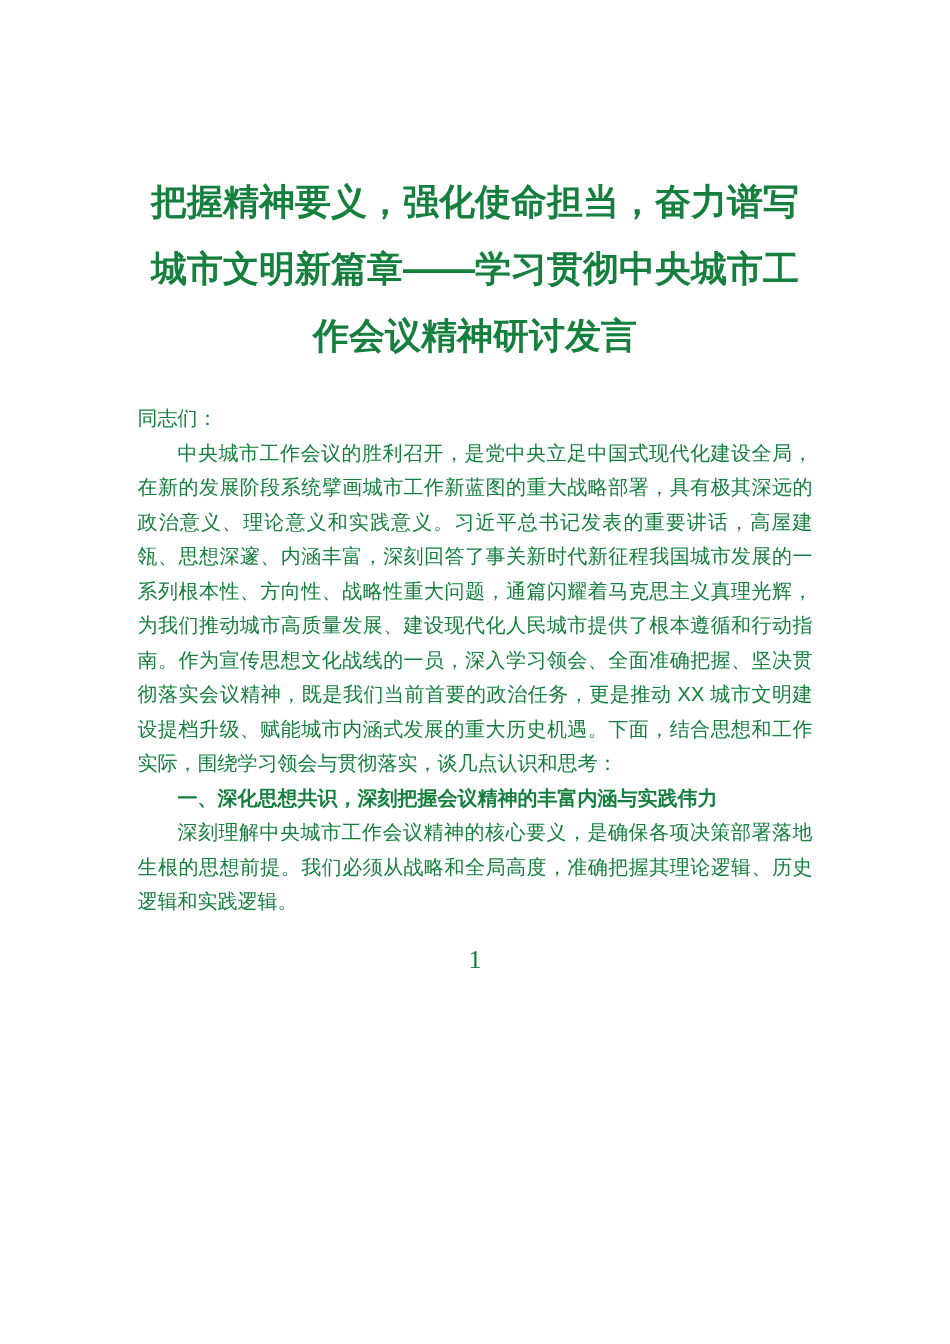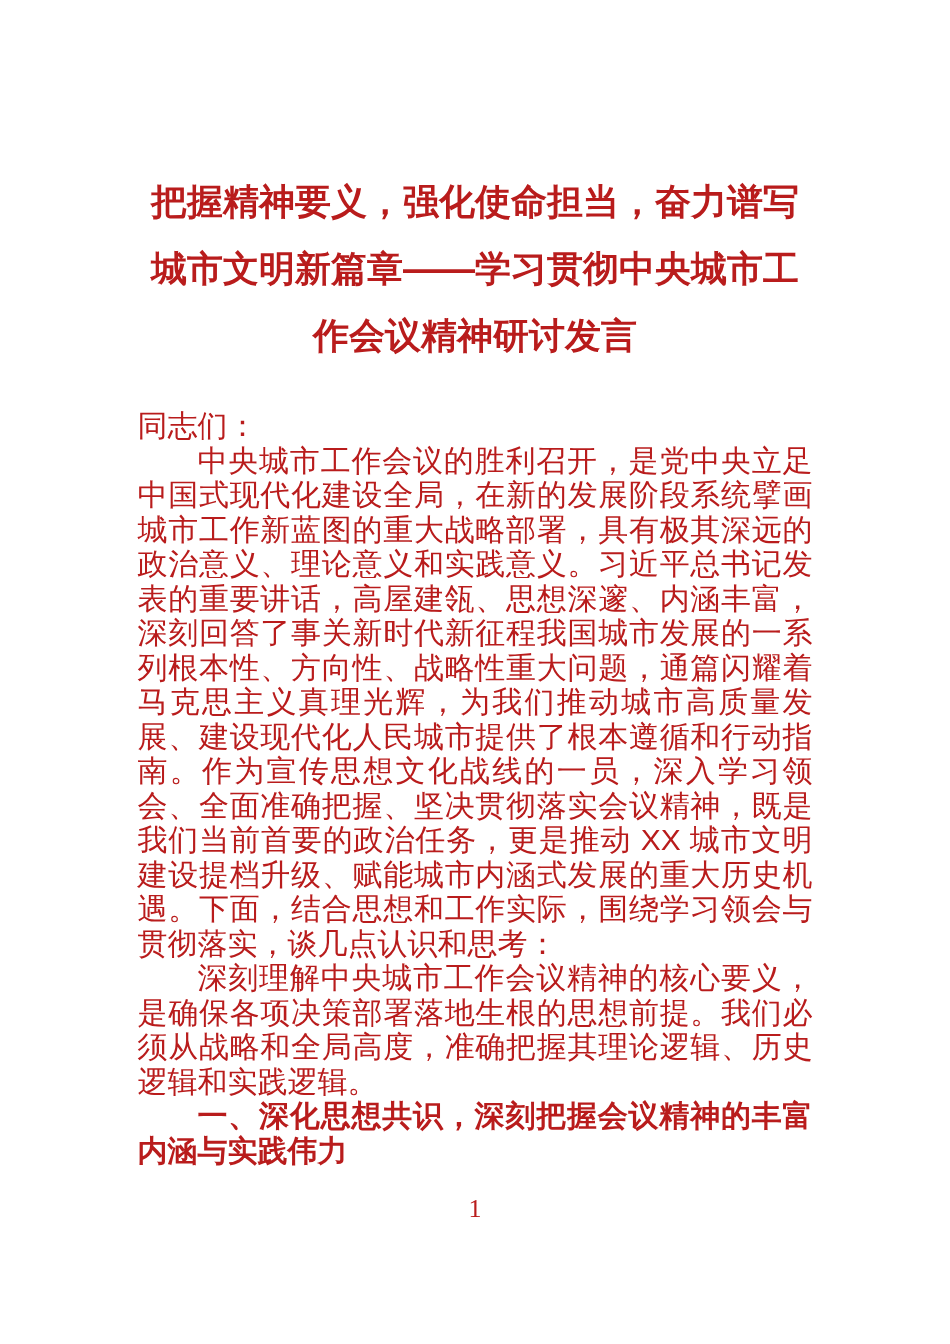--- a/index.html
+++ b/index.html
@@ -5,39 +5,39 @@
   html, body {
     margin: 0;
     padding: 0;
     background: #ffffff;
   }
   .page {
     position: relative;
     width: 950px;
     height: 1344px;
     background: #ffffff;
-    color: #b91c1c;
+    color: #15803d;
     font-family: "Liberation Sans", sans-serif;
     box-sizing: border-box;
     padding-top: 168px;
     overflow: hidden;
   }
   .doc-title {
     width: 675px;
     margin: 0 auto;
     font-size: 36px;
     line-height: 67px;
     font-weight: bold;
     text-align: center;
     letter-spacing: 0;
   }
   .doc-body {
     width: 675px;
-    margin: 40px auto 0 auto;
-    font-size: 30px;
+    margin: 32px auto 0 auto;
+    font-size: 20px;
     line-height: 34.5px;
     text-align: justify;
     text-justify: inter-ideograph;
   }
   .para {
     margin: 0;
     padding: 0;
     text-indent: 2em;
   }
   .para.salutation {
@@ -57,18 +57,18 @@
 </head>
 <body>
 
 <div class="page">
   <h1 class="doc-title">把握精神要义，强化使命担当，奋力谱写城市文明新篇章——学习贯彻中央城市工作会议精神研讨发言</h1>
 
   <div class="doc-body">
 
   <p class="para salutation">同志们：</p>
       <p class="para body">中央城市工作会议的胜利召开，是党中央立足中国式现代化建设全局，在新的发展阶段系统擘画城市工作新蓝图的重大战略部署，具有极其深远的政治意义、理论意义和实践意义。习近平总书记发表的重要讲话，高屋建瓴、思想深邃、内涵丰富，深刻回答了事关新时代新征程我国城市发展的一系列根本性、方向性、战略性重大问题，通篇闪耀着马克思主义真理光辉，为我们推动城市高质量发展、建设现代化人民城市提供了根本遵循和行动指南。作为宣传思想文化战线的一员，深入学习领会、全面准确把握、坚决贯彻落实会议精神，既是我们当前首要的政治任务，更是推动 XX 城市文明建设提档升级、赋能城市内涵式发展的重大历史机遇。下面，结合思想和工作实际，围绕学习领会与贯彻落实，谈几点认识和思考：</p>
+      <p class="para heading">一、深化思想共识，深刻把握会议精神的丰富内涵与实践伟力</p>
       <p class="para body">深刻理解中央城市工作会议精神的核心要义，是确保各项决策部署落地生根的思想前提。我们必须从战略和全局高度，准确把握其理论逻辑、历史逻辑和实践逻辑。</p>
-      <p class="para heading">一、深化思想共识，深刻把握会议精神的丰富内涵与实践伟力</p>
     </div>
 
   <div class="page-number">1</div>
 </div>
 
 </body></html>

